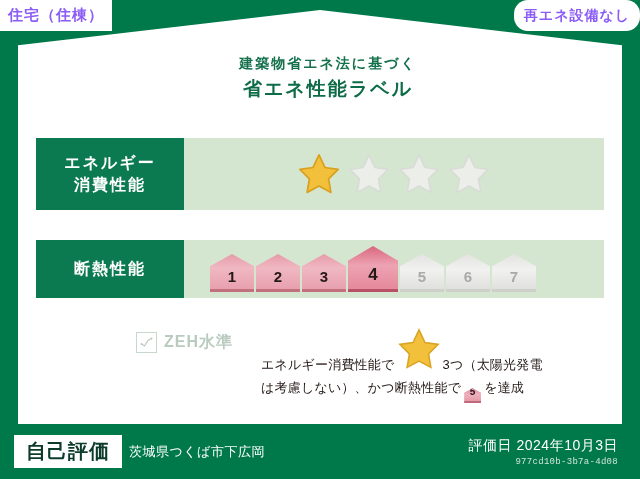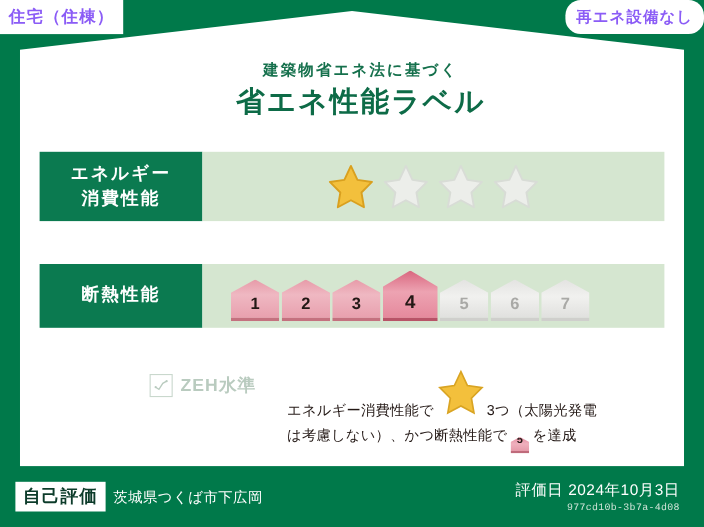--- a/index.html
+++ b/index.html
@@ -76,37 +76,37 @@
   }
   #title-sub {
     font-size: 14px;
     font-weight: bold;
     color: #15704c;
     letter-spacing: 2px;
     line-height: 1;
   }
   #title-main {
     margin-top: 9px;
-    font-size: 26px;
+    font-size: 19px;
     font-weight: bold;
     color: #0d6b47;
     letter-spacing: 2px;
     line-height: 1;
   }
 
   
   .row {
     position: absolute;
     left: 36px;
     width: 568px;
     display: flex;
     align-items: stretch;
     z-index: 5;
   }
-  #row-energy { top: 138px; height: 63px; }
+  #row-energy { top: 138px; height: 72px; }
   #row-insulation { top: 240px; height: 58px; }
 
   .row-label {
     flex: 0 0 148px;
     background: #0b7a50;
     color: #ffffff;
     font-weight: bold;
     font-size: 16px;
     letter-spacing: 2px;
     display: flex;
@@ -167,21 +167,21 @@
   .badge.off {
     background: linear-gradient(180deg, #e3e3e1 0%, #f1f1ef 45%, #e0e0de 100%);
     color: #a9a9a6;
     border-bottom: 3px solid #cfcfcc;
   }
 
   
   #zeh-section {
     position: absolute;
     left: 36px;
-    top: 334px;
+    top: 326px;
     width: 568px;
     display: flex;
     align-items: flex-start;
     z-index: 5;
   }
   #zeh-mark {
     flex: 0 0 auto;
     display: flex;
     align-items: center;
     gap: 7px;
@@ -246,23 +246,23 @@
   }
   #footer-left {
     display: flex;
     align-items: center;
     gap: 7px;
   }
   #self-eval-badge {
     background: #ffffff;
     color: #0c3b2a;
     font-weight: bold;
-    font-size: 16px;
+    font-size: 20px;
     letter-spacing: 1px;
-    padding: 3px 7px;
+    padding: 3px 12px;
   }
   #address-text {
     font-size: 13px;
     letter-spacing: 0.5px;
   }
   #footer-right {
     text-align: right;
     padding-right: 8px;
   }
   #eval-date {

